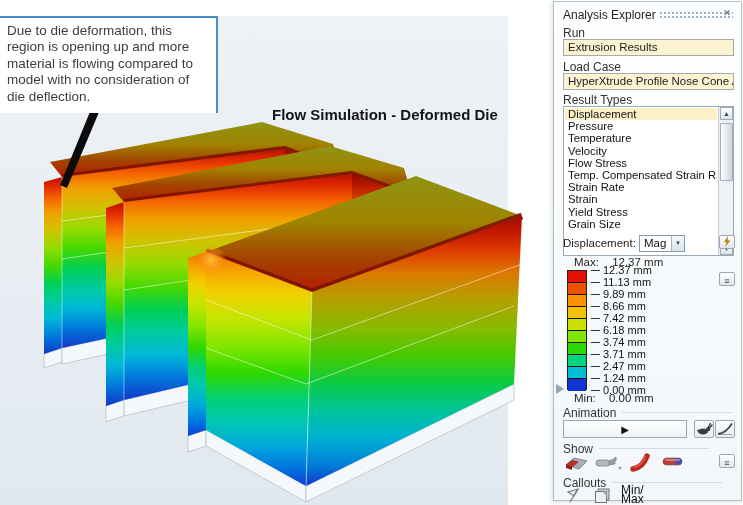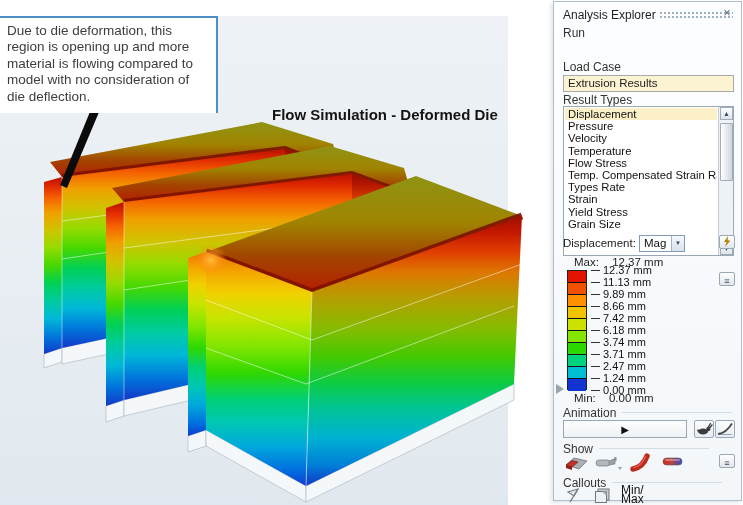--- a/index.html
+++ b/index.html
@@ -30,21 +30,21 @@
     background-image:radial-gradient(circle,#9fb0c0 1px,transparent 1.3px);
     background-size:4px 4px; }
   .close-x { position:absolute; right:2px; top:-1px; width:12px; height:12px; text-align:center;
     font-size:12px; line-height:12px; color:#5a6a7a; cursor:default; }
 
   .p-label { position:absolute; left:9px; font-size:12px; color:#333; white-space:nowrap; }
   .p-label.lined::after { content:""; display:inline-block; vertical-align:4px; margin-left:6px;
     width:110px; border-top:1px solid #d4dce3; }
   .p-input { position:absolute; left:9px; width:171px; height:17px; background:#fcf3d2;
     border:1px solid #a9a9a9; font-size:11.5px; line-height:15px; padding:0 4px; color:#222;
-    white-space:nowrap; overflow:hidden;margin-top:36px; }
+    white-space:nowrap; overflow:hidden; }
 
   .listbox { position:absolute; left:9px; top:104px; width:171px; height:150px; background:#fff;
     border:1px solid #9aa7b4; }
   .list-items { position:absolute; left:1px; top:1px; right:16px; bottom:1px; overflow:hidden; }
   .list-item { height:12.2px; line-height:12.2px; font-size:11.3px; padding-left:3px;
     color:#111; white-space:nowrap; }
   .list-item.selected { background:#fcf0c8; }
   .scrollbar { position:absolute; right:0; top:0; width:15px; height:100%; background:#eef2f6;
     border-left:1px solid #c4cdd6; }
   .sb-btn { position:absolute; left:1px; width:13px; height:13px;
@@ -225,25 +225,25 @@
     <div class="p-input" style="top:37px">Extrusion Results</div>
 
     <div class="p-label" style="top:58px">Load Case</div>
     <div class="p-input" style="top:71px">HyperXtrude Profile Nose Cone Analysis</div>
 
     <div class="p-label" style="top:91px">Result Types</div>
     <div class="listbox">
       <div class="list-items" id="result-list">
           <div class="list-item selected">Displacement</div>
           <div class="list-item">Pressure</div>
+          <div class="list-item">Temperature</div>
           <div class="list-item">Velocity</div>
-          <div class="list-item">Temperature</div>
           <div class="list-item">Flow Stress</div>
           <div class="list-item">Temp. Compensated Strain Rate-ln(Z)</div>
-          <div class="list-item">Types Rate</div>
+          <div class="list-item">Strain Rate</div>
           <div class="list-item">Strain</div>
           <div class="list-item">Yield Stress</div>
           <div class="list-item">Grain Size</div>
         </div>
       <div class="scrollbar">
         <div class="sb-btn sb-up">▲</div>
         <div class="sb-thumb"></div>
         <div class="sb-btn sb-down">▼</div>
       </div>
     </div>

